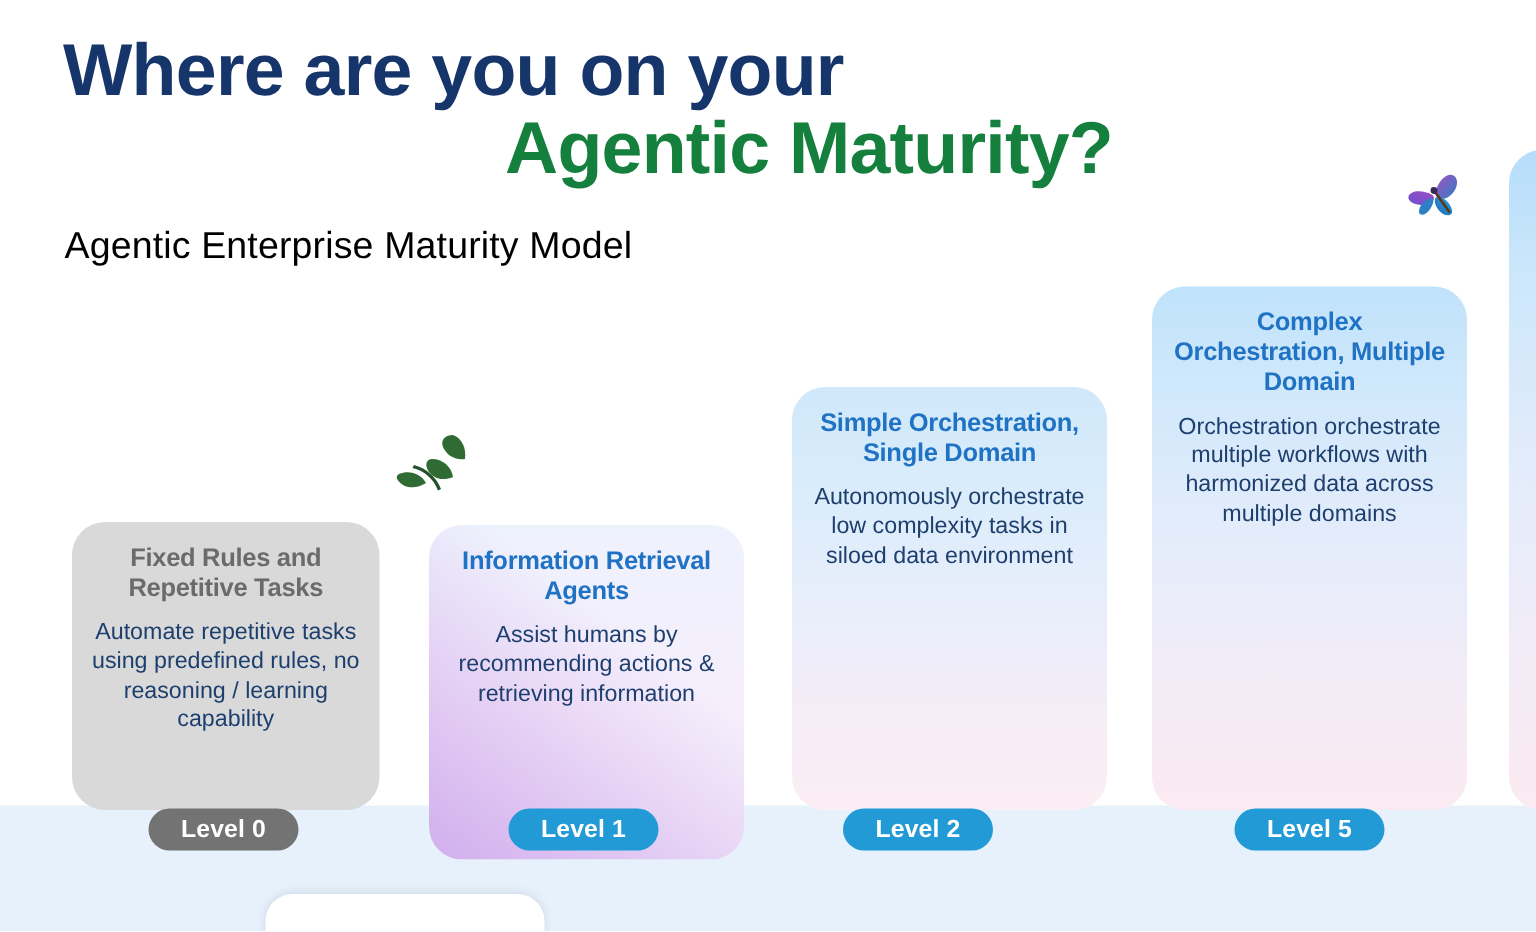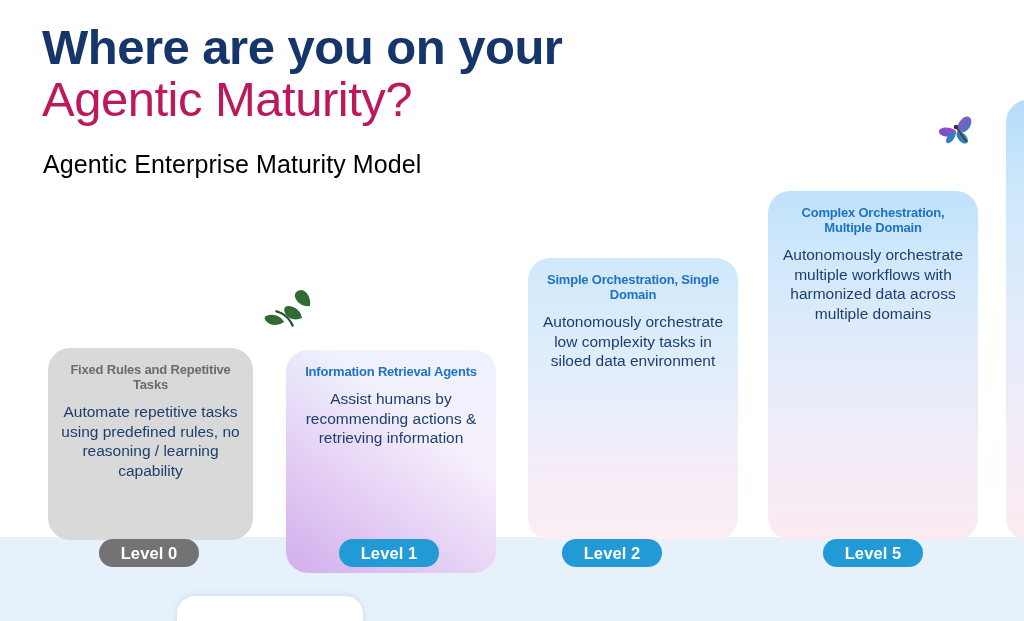--- a/index.html
+++ b/index.html
@@ -38,22 +38,23 @@
   }
   .headline .l1 {
     display: block;
     font-size: 49px;
     font-weight: 700;
     color: #15356b;
   }
   .headline .l2 {
     display: block;
     font-size: 49px;
-    font-weight: 400;
-    color: #be185d;
+    font-weight: 700;
+    color: #15803d;
+    text-align: right;
   }
   .subhead {
     position: absolute;
     left: 43px;
     top: 150px;
     font-size: 25px;
     font-weight: 400;
     color: #000000;
     letter-spacing: 0.1px;
   }
@@ -61,21 +62,21 @@
   
   .card {
     position: absolute;
     border-radius: 22px;
     box-sizing: border-box;
     padding: 14px 12px 0 12px;
     text-align: center;
     overflow: hidden;
   }
   .card .c-title {
-    font-size: 13px;
+    font-size: 17px;
     font-weight: 700;
     line-height: 1.17;
     letter-spacing: -0.2px;
     margin: 0 0 10px 0;
     text-align: center;
   }
   .card .c-desc {
     font-size: 15.5px;
     font-weight: 400;
     line-height: 1.25;
@@ -250,21 +251,21 @@
     <div class="c-desc">Assist humans by recommending actions &amp; retrieving information</div>
   </div>
 
   <div class="card" id="card2">
     <div class="c-title">Simple Orchestration, Single Domain</div>
     <div class="c-desc">Autonomously orchestrate low complexity tasks in siloed data environment</div>
   </div>
 
   <div class="card" id="card3">
     <div class="c-title">Complex Orchestration, Multiple Domain</div>
-    <div class="c-desc">Autonomously orchestrate multiple workflows with harmonized data across multiple domains</div>
+    <div class="c-desc">Orchestration orchestrate multiple workflows with harmonized data across multiple domains</div>
   </div>
 
   <div class="card" id="card4"></div>
 
   <div class="pill" id="pill0">Level 0</div>
   <div class="pill" id="pill1">Level 1</div>
   <div class="pill" id="pill2">Level 2</div>
   <div class="pill" id="pill3">Level 5</div>
 
   <div class="toolbar">

